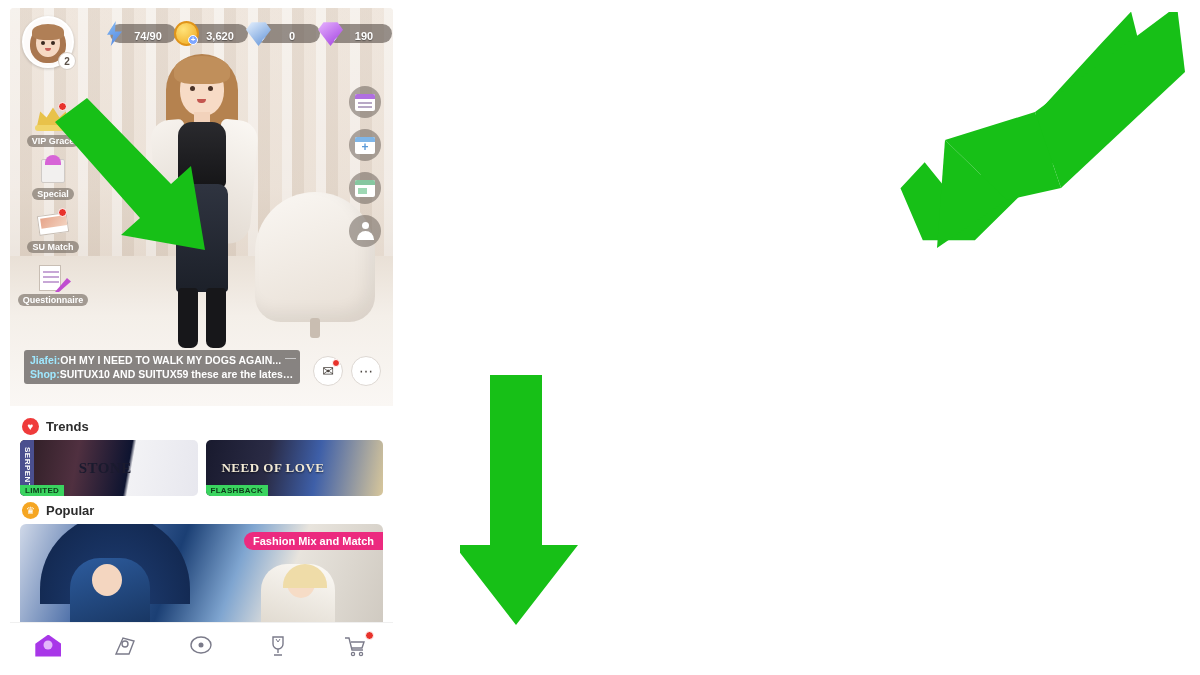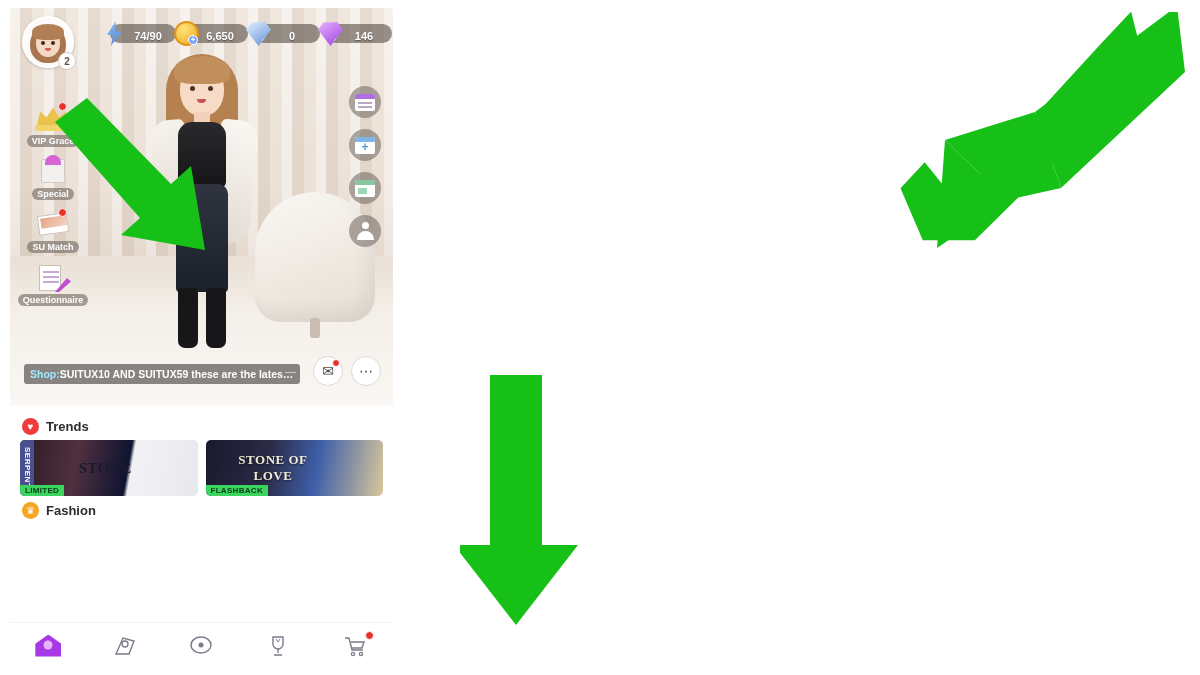--- a/index.html
+++ b/index.html
@@ -262,33 +262,33 @@
           <div class="cur">
             <div class="cur-ico ico-energy">
                 <div class="plus-mini">+</div>
               </div>
             <span>74/90</span>
           </div>
           <div class="cur">
             <div class="cur-ico ico-coin">
                 <div class="plus-mini">+</div>
               </div>
-            <span>6,650</span>
+            <span>3,620</span>
           </div>
           <div class="cur">
             <div class="cur-ico ico-dia-b">
                 <div class="plus-mini">+</div>
               </div>
             <span>0</span>
           </div>
           <div class="cur">
             <div class="cur-ico ico-dia-p">
                 <div class="plus-mini">+</div>
               </div>
-            <span>146</span>
+            <span>190</span>
           </div>
         </div>
 
         <div class="side-left">
           <div class="side-item">
             <div class="side-ico">
               <div class="crown"></div>
                 <div class="crown-base"></div>
               <div class="red-dot"></div>
             </div>
@@ -331,20 +331,23 @@
           <div class="rbtn">
               <div class="rbtn-in t3"></div>
             </div>
           <div class="rbtn">
               <div class="rbtn-person"></div>
             </div>
         </div>
 
         <div class="chat-box">
           <div class="chat-line">
+            <span class="chat-name">Jiafei:</span><span>OH MY I NEED TO WALK MY DOGS AGAIN...</span>
+          </div>
+          <div class="chat-line">
             <span class="chat-name">Shop:</span><span>SUITUX10 AND SUITUX59 these are the latest...</span>
           </div>
           <div class="chat-min">—</div>
         </div>
         <div class="chat-btns">
           <div class="cbtn">
             <span class="glyph">✉</span>
             <span class="dot"></span>
           </div>
           <div class="cbtn">
@@ -358,28 +361,34 @@
           <div class="sec-ico fire">♥</div>
           <div class="sec-title">Trends</div>
         </div>
         <div class="banner-row">
           <div class="banner b1">
             <div class="b-side">SERPENT</div>
             <div class="b-title">STONE</div>
             <div class="b-tag">LIMITED</div>
           </div>
           <div class="banner b2">
-            <div class="b-title">STONE OF LOVE</div>
+            <div class="b-title">NEED OF LOVE</div>
             <div class="b-tag">FLASHBACK</div>
           </div>
         </div>
 
         <div class="sec-head">
           <div class="sec-ico trend">♛</div>
-          <div class="sec-title">Fashion</div>
+          <div class="sec-title">Popular</div>
+        </div>
+        <div class="trend-banner">
+          <div class="umbrella"></div>
+          <div class="girl-blue"></div>
+          <div class="girl-wht"></div>
+          <div class="trend-tag">Fashion Mix and Match</div>
         </div>
       </div>
 
       <div class="bnav">
         <div class="nav-item">
             <div class="nav-home"></div>
           </div>
         <div class="nav-item">
           <div class="nav-sv"><svg viewBox="0 0 26 22">
                 <path d="M4 19 L11 3 L22 6 L17 19 Z" fill="none" stroke="#7b7b8a" stroke-width="1.4"></path>

